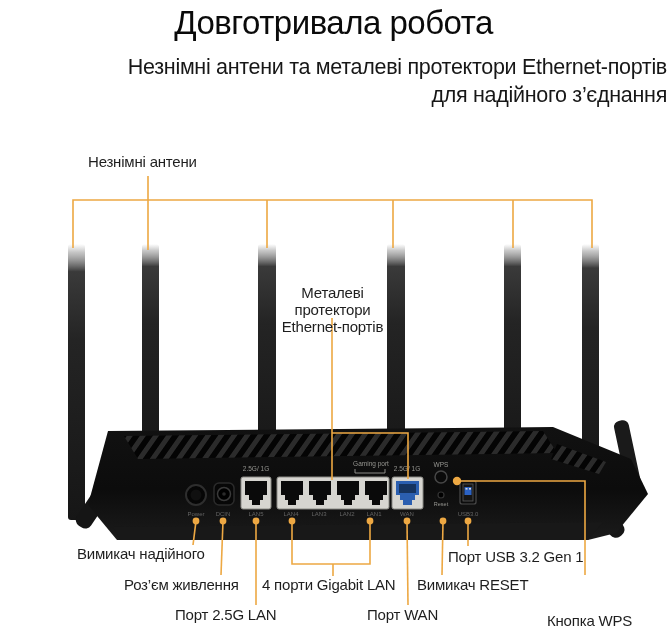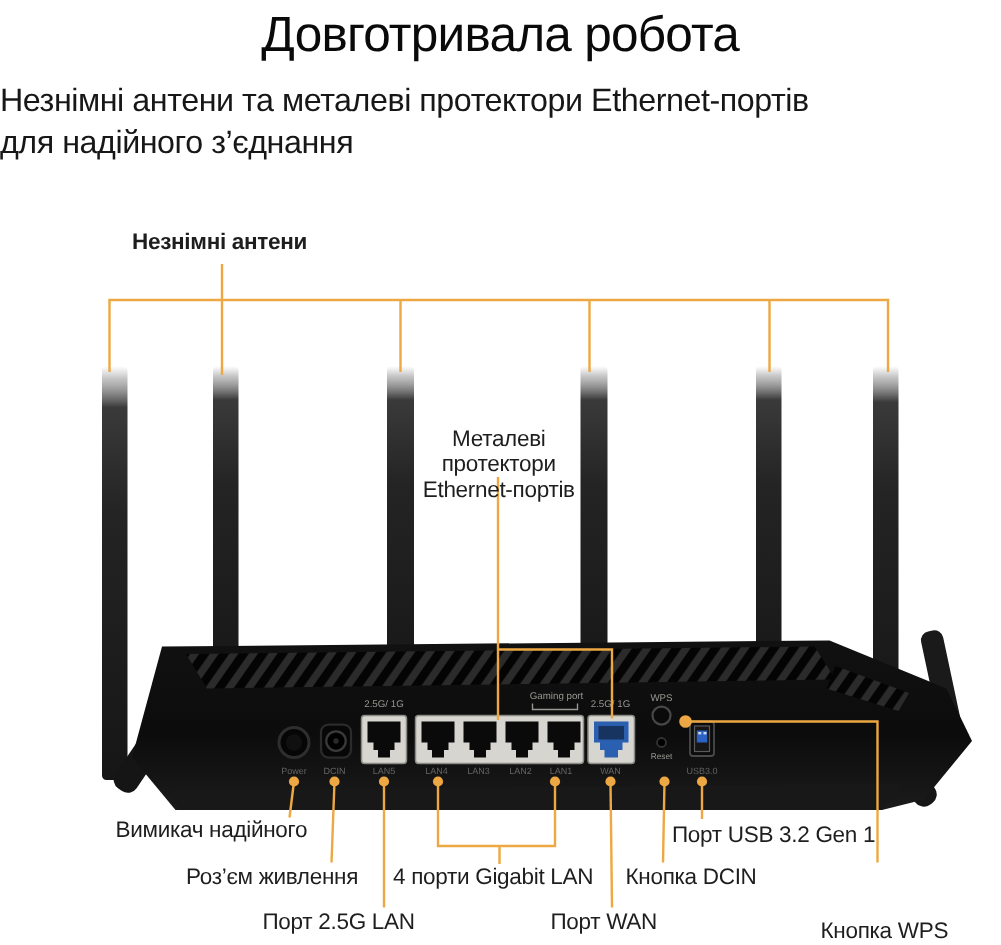--- a/index.html
+++ b/index.html
@@ -6,29 +6,29 @@
   #canvas{
     position:relative;width:667px;height:630px;background:#fff;overflow:hidden;
     font-family:"Liberation Sans", sans-serif;color:#1c1c1c;
   }
   .abs{position:absolute;}
   #title{
     left:0;top:4px;width:667px;text-align:center;
     font-size:33px;font-weight:400;color:#0a0a0a;letter-spacing:-0.5px;
   }
   .subtitle{
-    left:0;width:667px;text-align:left;
+    left:0;width:667px;text-align:right;
     font-size:21.5px;font-weight:400;color:#171717;letter-spacing:-0.3px;
   }
   #subtitle1{top:55px;}
   #subtitle2{top:83px;}
   .callout-label{
     font-size:15px;color:#1e1e1e;white-space:nowrap;letter-spacing:-0.2px;
   }
-  #label-antennas{left:88px;top:153px;font-weight:bold;}
+  #label-antennas{left:88px;top:153px;}
   #label-protectors{left:255px;top:260px;width:155px;text-align:center;line-height:17px;margin-top:24px;}
   #label-power-switch{left:77px;top:545px;}
   #label-usb{left:448px;top:548px;}
   #label-power-jack{left:124px;top:576px;}
   #label-gigabit{left:262px;top:576px;}
   #label-reset{left:417px;top:576px;}
   #label-wps{left:547px;top:576px;margin-top:36px;}
   #label-lan25{left:175px;top:606px;}
   #label-wan{left:367px;top:606px;}
   svg{display:block;}
@@ -183,18 +183,18 @@
   <div class="abs callout-label" id="label-protectors">
     <div>Металеві</div>
     <div>протектори</div>
     <div>Ethernet-портів</div>
   </div>
 
   <div class="abs callout-label" id="label-power-switch">Вимикач надійного</div>
   <div class="abs callout-label" id="label-usb">Порт USB 3.2 Gen 1</div>
   <div class="abs callout-label" id="label-power-jack">Роз’єм живлення</div>
   <div class="abs callout-label" id="label-gigabit">4 порти Gigabit LAN</div>
-  <div class="abs callout-label" id="label-reset">Кнопка DCIN</div>
+  <div class="abs callout-label" id="label-reset">Вимикач RESET</div>
   <div class="abs callout-label" id="label-wps">Кнопка WPS</div>
   <div class="abs callout-label" id="label-lan25">Порт 2.5G LAN</div>
   <div class="abs callout-label" id="label-wan">Порт WAN</div>
 
 </div>
 
 </body></html>

